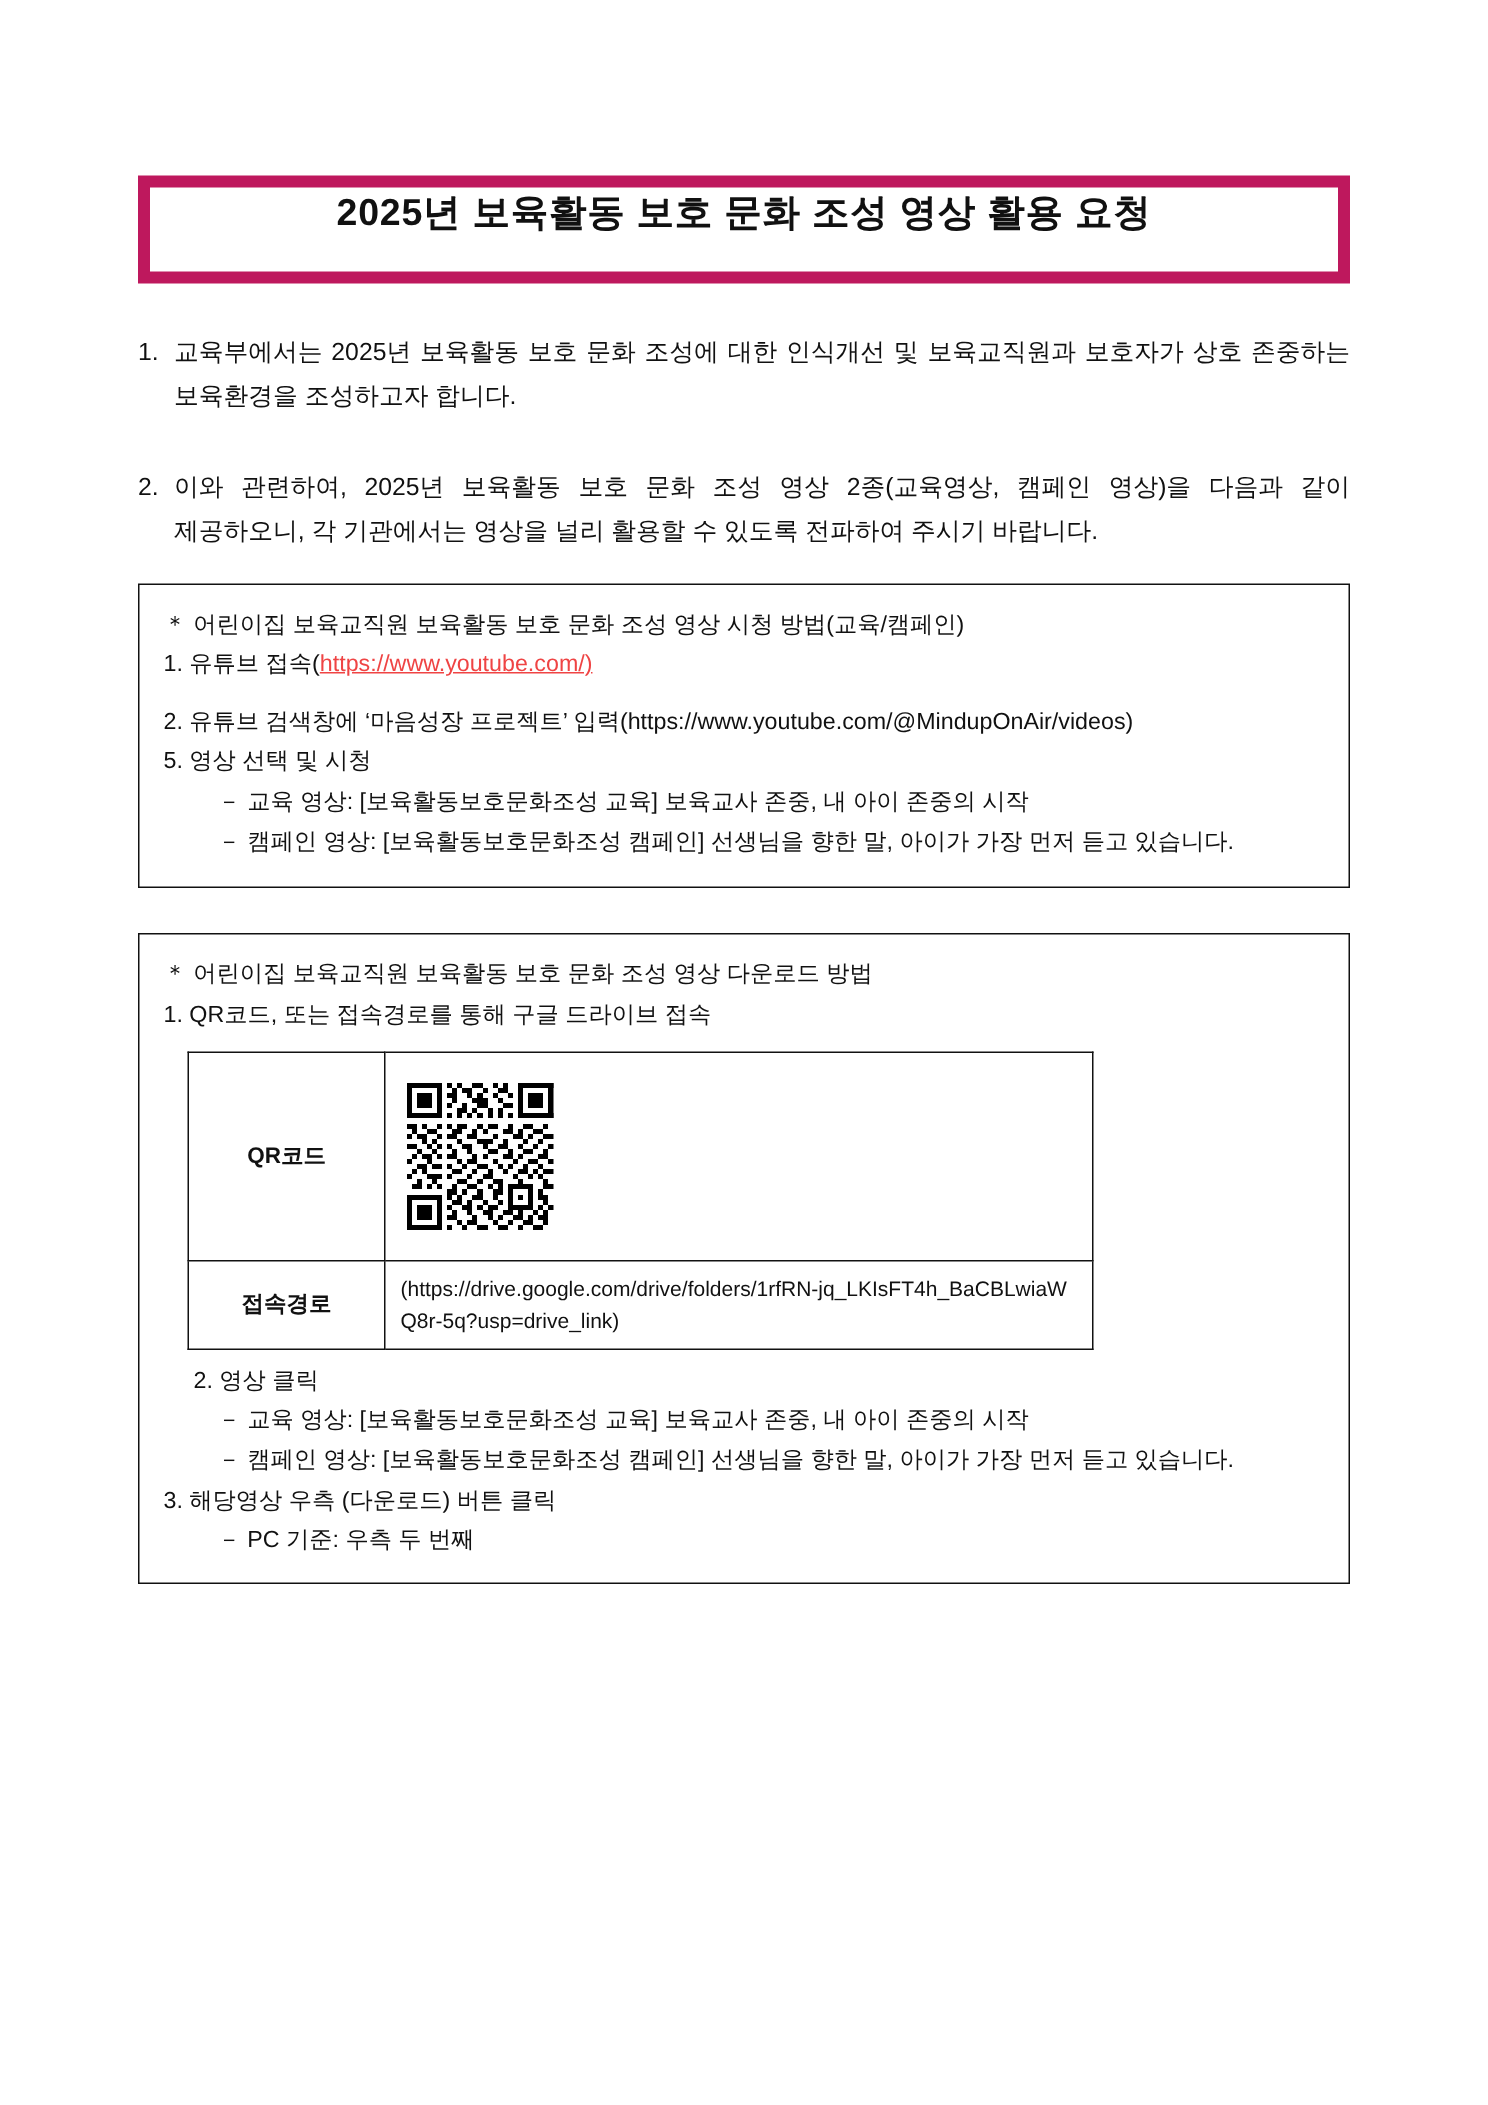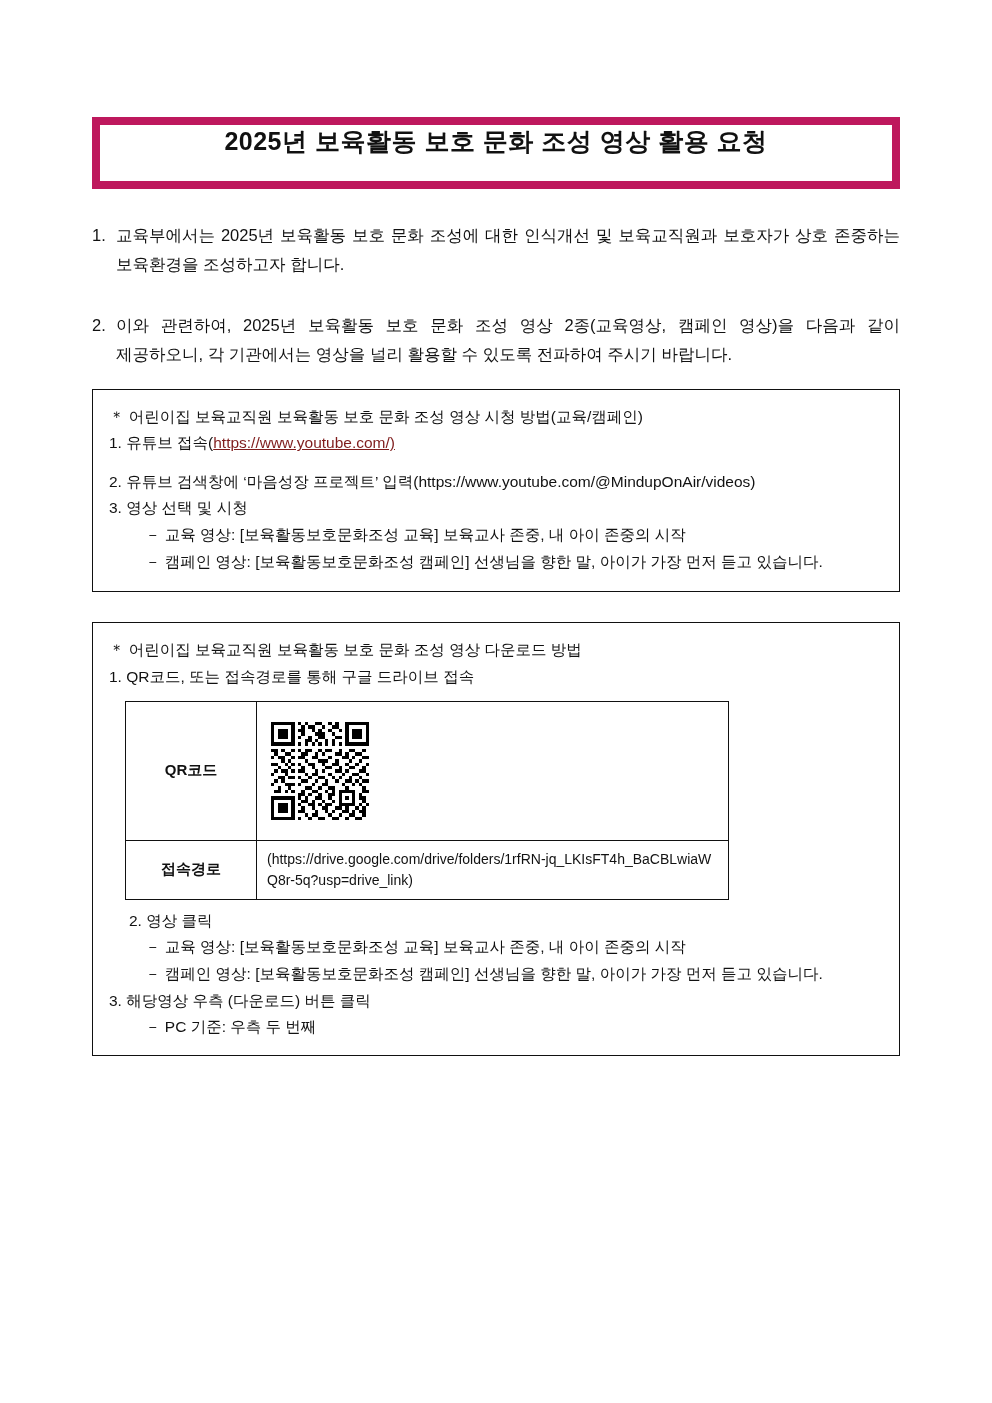--- a/index.html
+++ b/index.html
@@ -70,21 +70,21 @@
   .box-2 { margin-top: 30px; padding-bottom: 14px; }
 
   .line {
     font-size: 15.5px;
     line-height: 1.72;
     white-space: nowrap;
   }
   .line.indent2 { padding-left: 36px; }
   .gap-sm { height: 12px; }
   .link {
-    color: #7f1d1d;
+    color: #ef4444;
     text-decoration: underline;
   }
 
   
   .qr-table {
     margin: 10px 0 0 16px;
     border-collapse: collapse;
     width: 604px;
     table-layout: fixed;
   }
@@ -136,21 +136,21 @@
   </div>
 
 
   <div class="box box-1">
     <div class="line">＊ 어린이집 보육교직원 보육활동 보호 문화 조성 영상 시청 방법(교육/캠페인)</div>
     <div class="line">
       <span>1. 유튜브 접속(</span><a class="link" href="#">https://www.youtube.com/)</a>
     </div>
     <div class="gap-sm"></div>
     <div class="line">2. 유튜브 검색창에 ‘마음성장 프로젝트’ 입력(https://www.youtube.com/@MindupOnAir/videos)</div>
-    <div class="line">3. 영상 선택 및 시청</div>
+    <div class="line">5. 영상 선택 및 시청</div>
     <div class="line indent2">－ 교육 영상: [보육활동보호문화조성 교육] 보육교사 존중, 내 아이 존중의 시작</div>
     <div class="line indent2">－ 캠페인 영상: [보육활동보호문화조성 캠페인] 선생님을 향한 말, 아이가 가장 먼저 듣고 있습니다.</div>
   </div>
 
   <div class="box box-2">
     <div class="line">＊ 어린이집 보육교직원 보육활동 보호 문화 조성 영상 다운로드 방법</div>
     <div class="line">1. QR코드, 또는 접속경로를 통해 구글 드라이브 접속</div>
 
     <table class="qr-table">
       <tbody>

